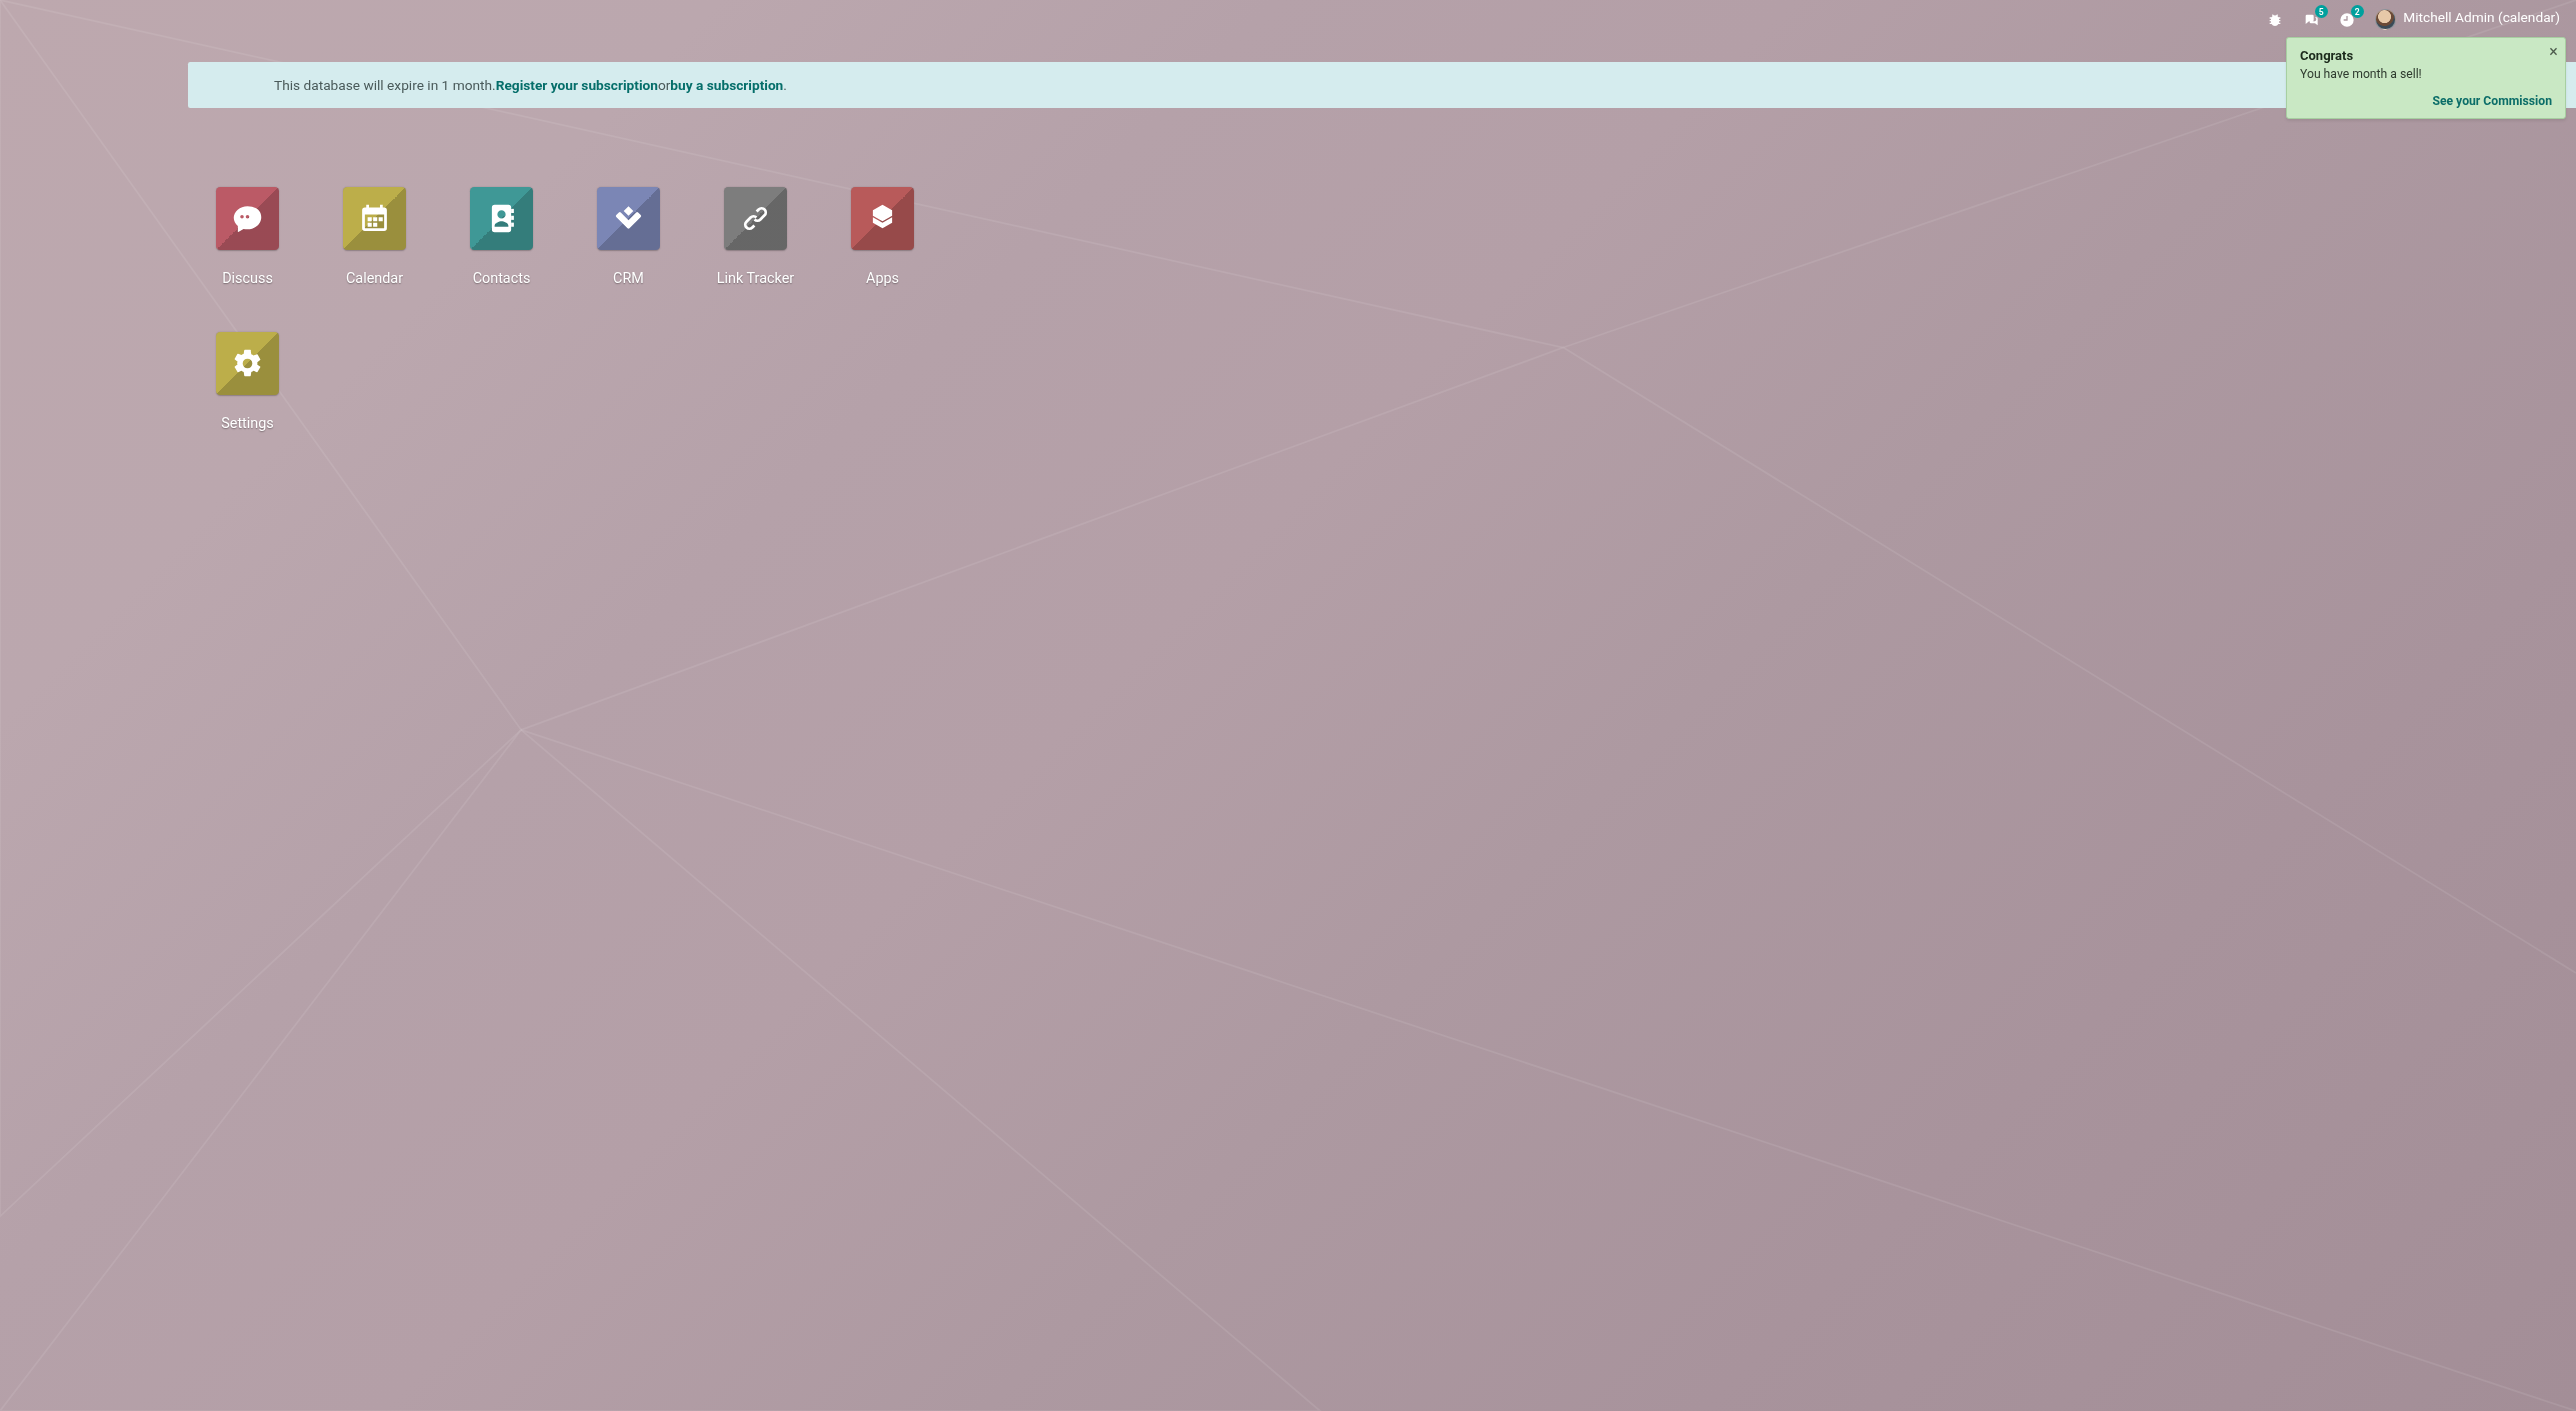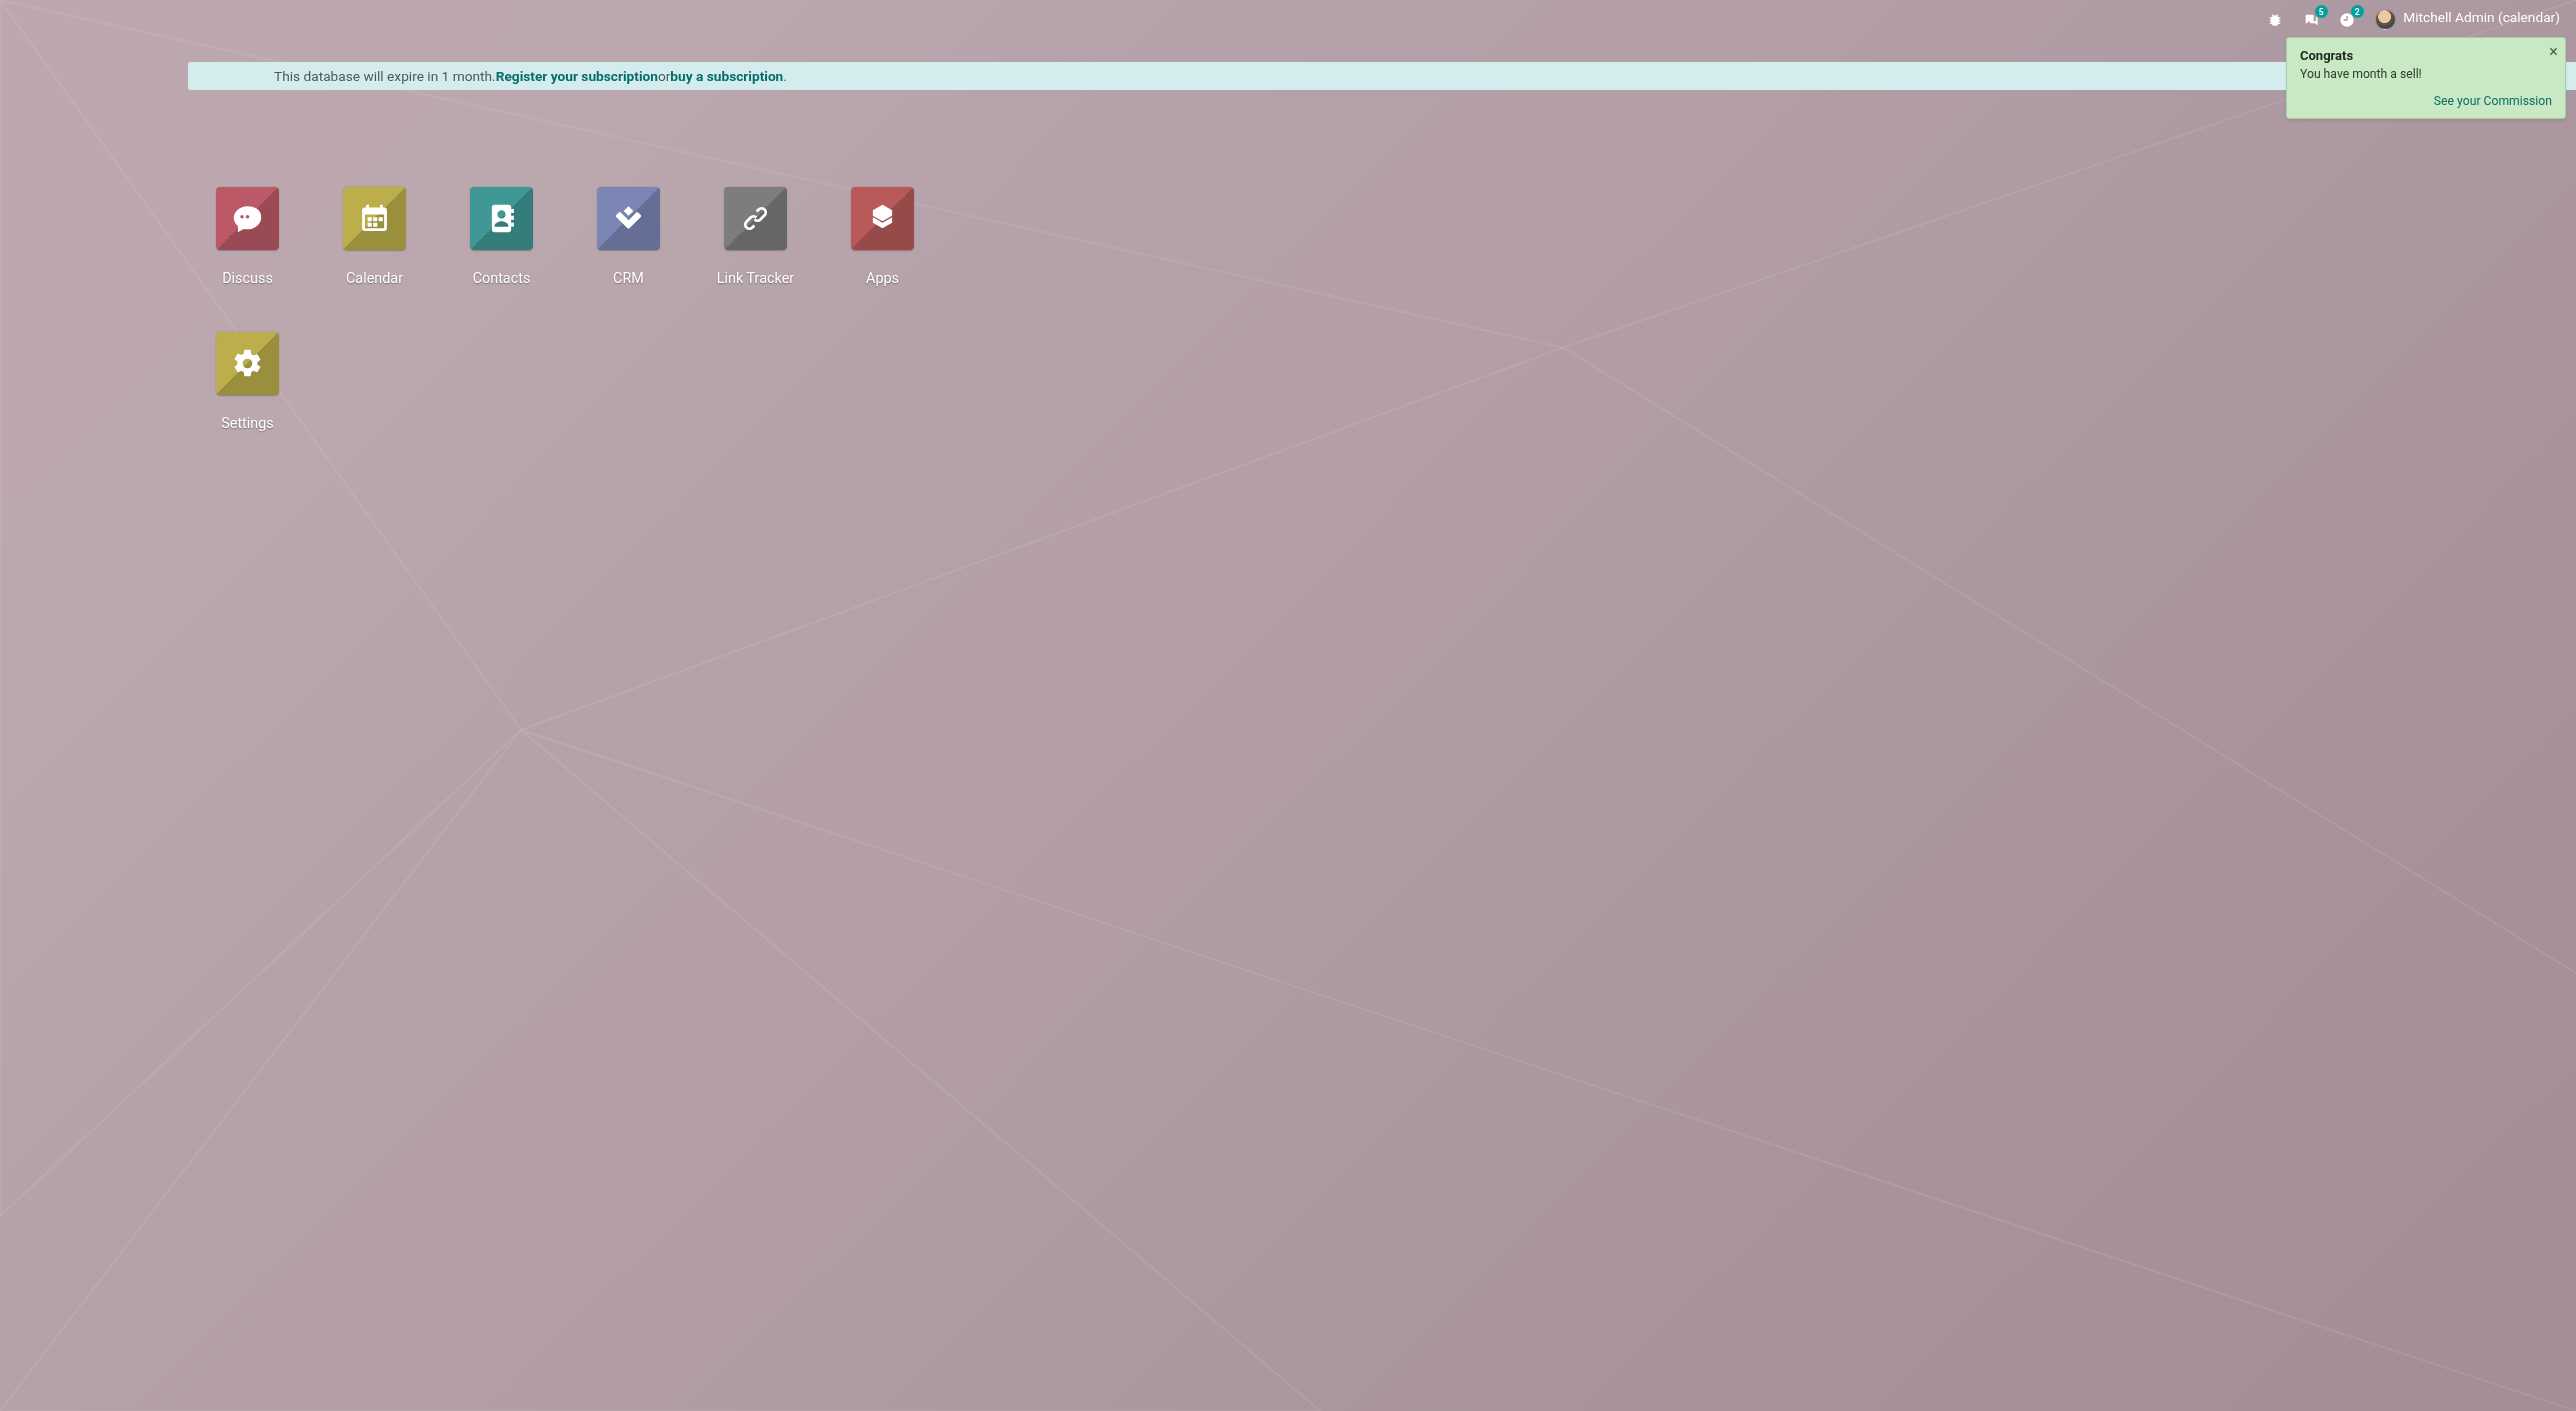--- a/index.html
+++ b/index.html
@@ -59,21 +59,21 @@
     border: 0.7px solid rgba(255,255,255,.4);
   }
   .username { font-size: 13.7px; color: #fff; white-space: nowrap; }
 
   
   .banner {
     position: absolute;
     left: 188px;
     right: 0;
     top: 62px;
-    height: 28px;
+    height: 46px;
     background: #d5ecee;
     color: #0c5a57;
     font-size: 13.7px;
     display: flex;
     align-items: center;
     padding-left: 86px;
     border-radius: 2.2px 0 0 2.2px;
     overflow: hidden;
   }
   .banner a { color: #056e6a; font-weight: 700; text-decoration: none; cursor: pointer; }
@@ -89,21 +89,21 @@
     border: 0.7px solid #a7cfa1;
     border-radius: 2.9px;
     padding: 10px 13px 10px 13px;
     color: #2d3a2d;
     box-shadow: 0 1.4px 2.9px rgba(0,0,0,.08);
     z-index: 50;
   }
   .toast-title { font-weight: 700; font-size: 13px; color: #1c2a1c; margin-bottom: 4.3px; }
   .toast-body  { font-size: 12.2px; color: #2f3b2f; margin-bottom: 13px; }
   .toast-action { text-align: right; }
-  .toast-action a { color: #0b6d68; font-weight: 400; font-size: 12.2px; text-decoration: none; cursor: pointer; }
+  .toast-action a { color: #0b6d68; font-weight: 700; font-size: 12.2px; text-decoration: none; cursor: pointer; }
   .toast-close {
     position: absolute; top: 5.8px; right: 7.2px;
     font-size: 16px; color: #4c5a4c; cursor: pointer;
     line-height: 1;
   }
 
   
   .grid {
     position: absolute;
     top: 187px;

